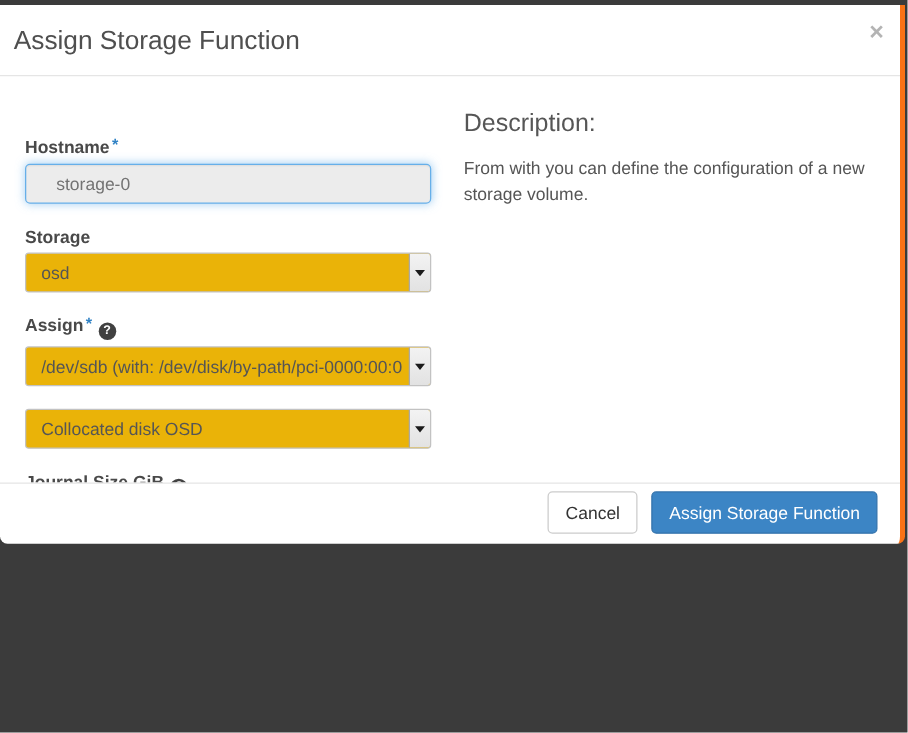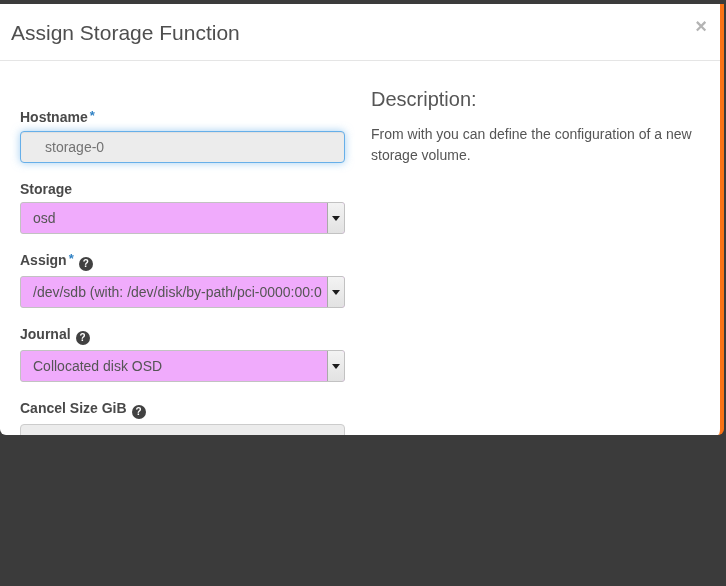--- a/index.html
+++ b/index.html
@@ -99,21 +99,21 @@
     border-color: #66afe9;
     outline: none;
     box-shadow: inset 0 1px 1px rgba(0,0,0,.06), 0 0 8px rgba(102,175,233,.6);
   }
   
   .xselect {
     position: relative;
     width: 325px; height: 32px;
     border: 1px solid #c2c2c2;
     border-radius: 3px;
-    background: #f0abfc;
+    background: #eab308;
     cursor: pointer;
     overflow: hidden;
   }
   .xselect .sel-text {
     position: absolute;
     left: 12px; right: 18px;
     top: 0; bottom: 0;
     line-height: 30px;
     font-size: 14px;
     color: #555555;
@@ -207,42 +207,45 @@
 
       <div class="form-group">
         <label class="control-label"><span>Assign</span><span class="req">*</span><span class="help-icon">?</span></label>
         <div class="xselect">
           <span class="sel-text">/dev/sdb (with: /dev/disk/by-path/pci-0000:00:0</span>
           <span class="sel-arrow"></span>
         </div>
       </div>
 
       <div class="form-group">
-        <label class="control-label"><span>Journal</span><span class="help-icon">?</span></label>
         <div class="xselect">
           <span class="sel-text">Collocated disk OSD</span>
           <span class="sel-arrow"></span>
         </div>
       </div>
 
       <div class="form-group">
-        <label class="control-label"><span>Cancel Size GiB</span><span class="help-icon">?</span></label>
+        <label class="control-label"><span>Journal Size GiB</span><span class="help-icon">?</span></label>
         <input class="text-input" disabled="" value="1" style="">
       </div>
 
       <div class="form-group">
         <div class="xselect">
           <span class="sel-text">volume</span>
           <span class="sel-arrow"></span>
         </div>
       </div>
 
     </div>
 
     <div class="desc-col">
       <h2 class="desc-heading">Description:</h2>
       <p class="desc-body">From with you can define the configuration of a new storage volume.</p>
     </div>
 
   </div>
 
+  <div class="modal-footer">
+    <button class="btn btn-default">Cancel</button>
+    <button class="btn btn-primary">Assign Storage Function</button>
+  </div>
 
 </div>
 
 </body></html>

